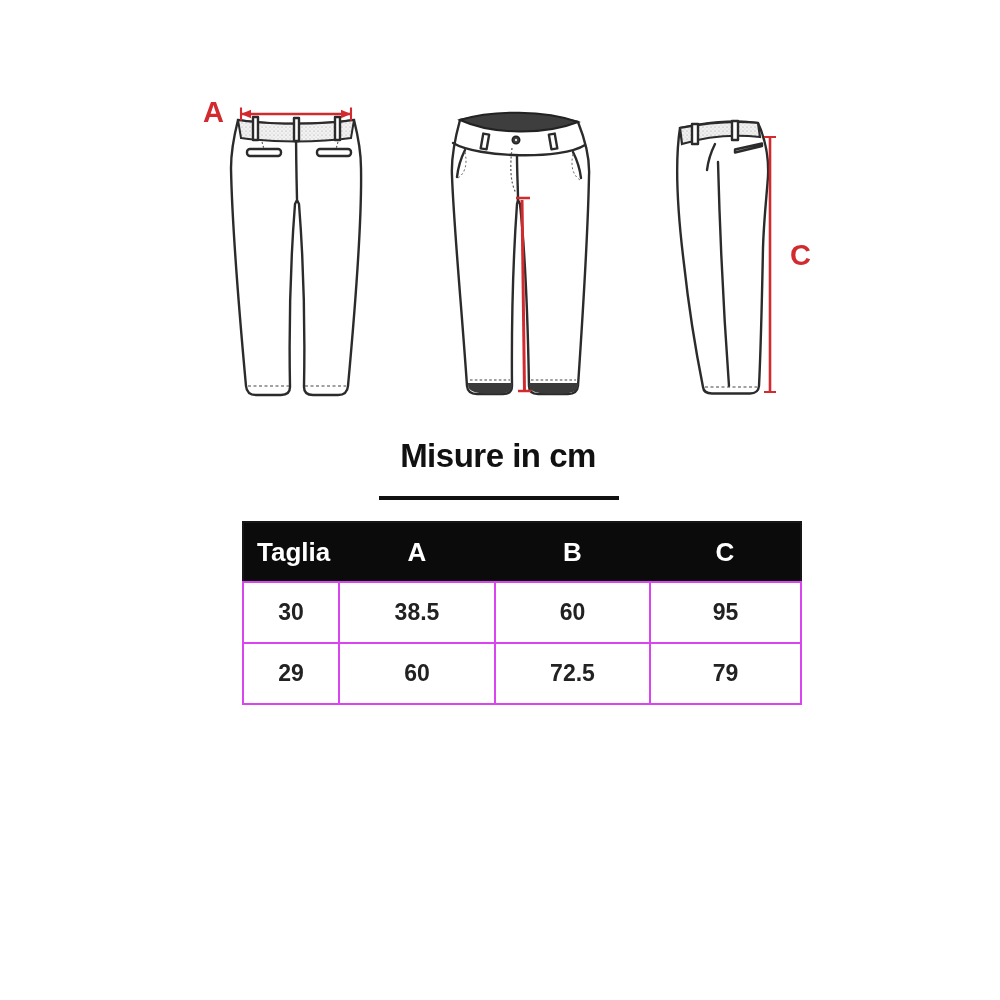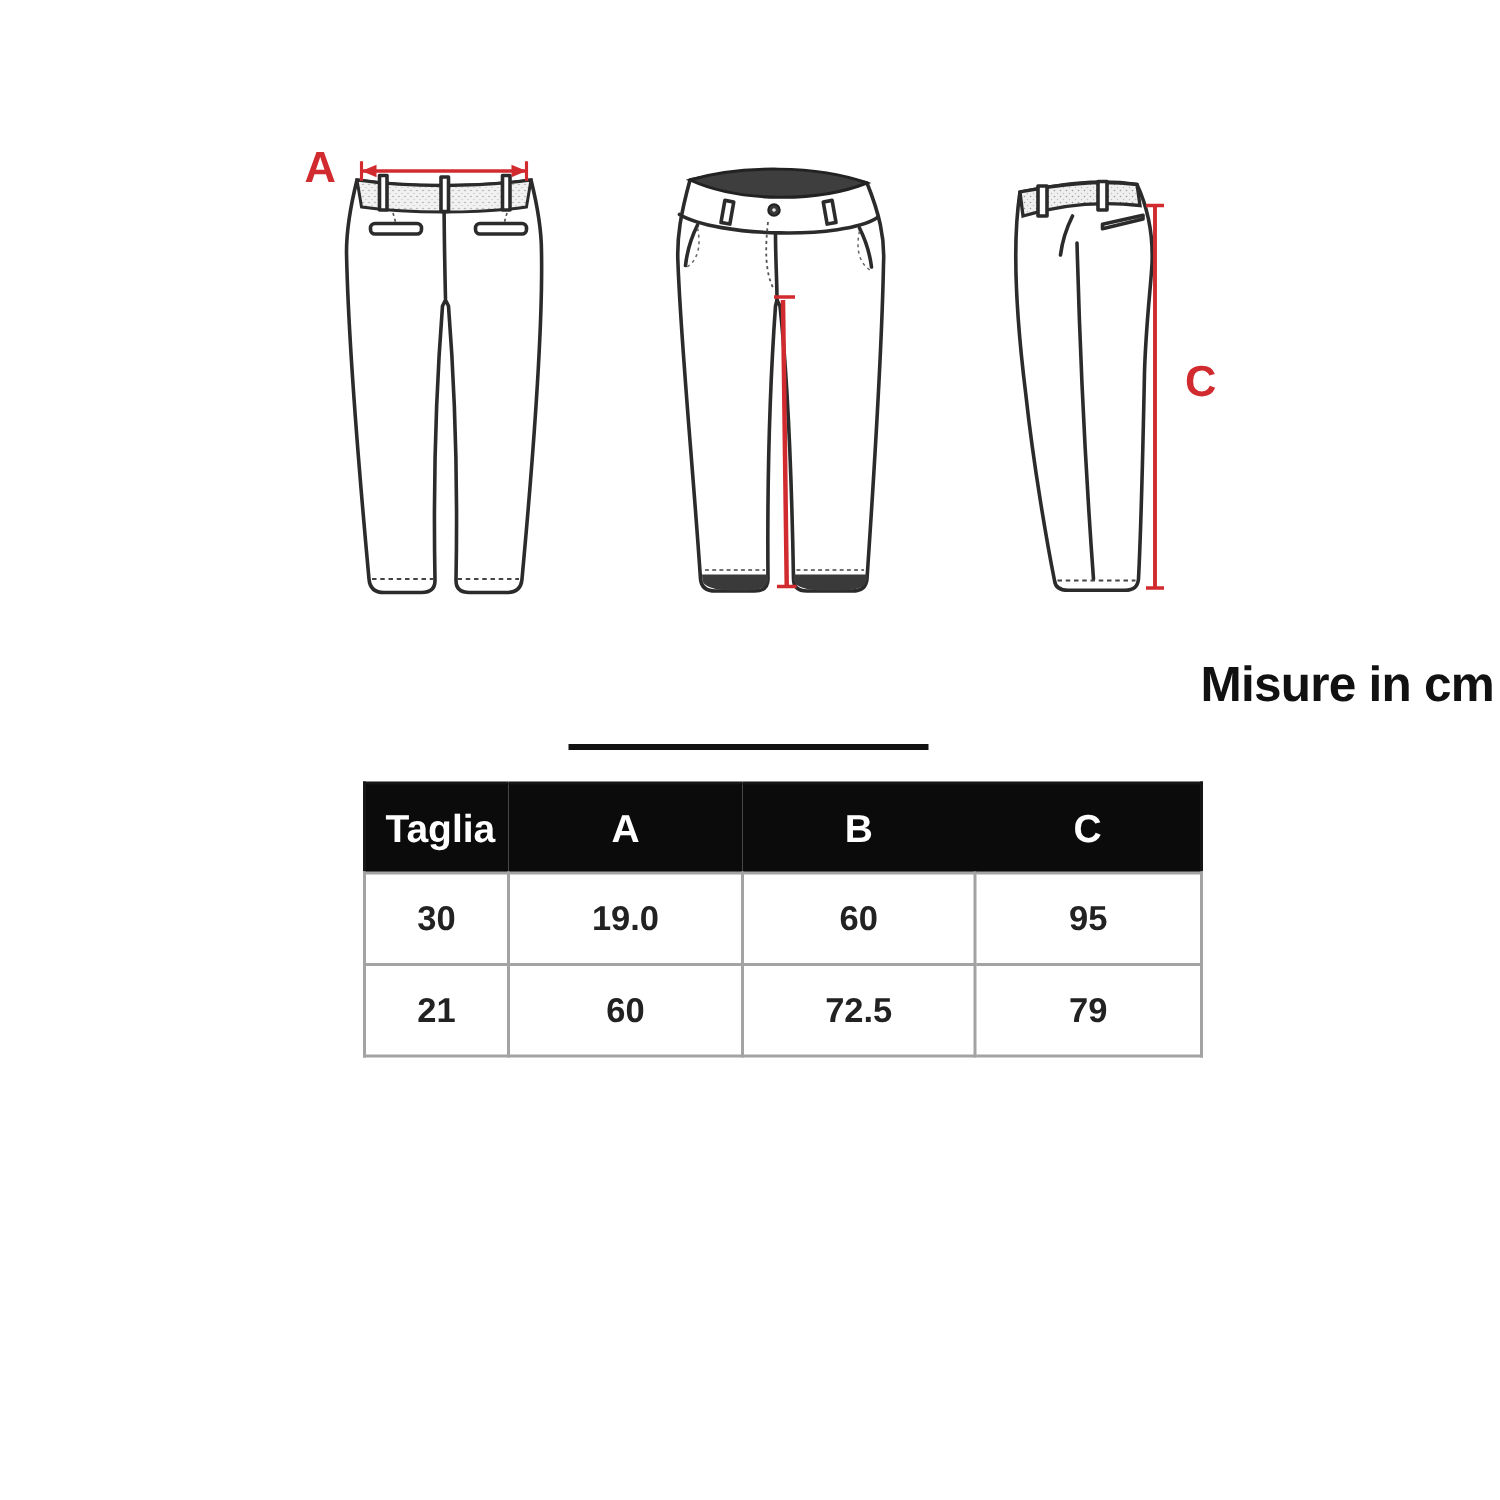--- a/index.html
+++ b/index.html
@@ -6,39 +6,39 @@
   .canvas{
     position:relative;width:1000px;height:1000px;background:#ffffff;
     font-family:"Liberation Sans",sans-serif;overflow:hidden;
   }
   .fig{position:absolute;}
   .measure-label{
     position:absolute;color:#d22b2f;font-weight:bold;font-size:29px;
     line-height:1;letter-spacing:0;
   }
   .page-title{
-    position:absolute;left:0;top:437px;width:996px;text-align:right;
+    position:absolute;left:0;top:437px;width:996px;text-align:center;
     font-size:33px;font-weight:bold;color:#111;letter-spacing:-0.5px;margin:0;
   }
   .title-underline{
     position:absolute;left:379px;top:496px;width:240px;height:4px;background:#111;
   }
   table.size-table{
     position:absolute;left:242px;top:521px;width:558px;
     border-collapse:collapse;table-layout:fixed;
     border:2px solid #161616;
   }
   table.size-table thead tr{background:#0b0b0b;height:60px;}
   table.size-table th{
     color:#ffffff;font-size:26px;font-weight:bold;text-align:center;
     border:none;padding:0;
   }
   table.size-table th.col-size{text-align:left;padding-left:13px;}
   table.size-table td{
-    height:59px;border:2px solid #a3a3a3;text-align:center;
+    height:59px;border:2px solid #d946ef;text-align:center;
     font-size:23px;font-weight:bold;color:#222;background:#fff;padding:0;
   }
   svg .ink{stroke:#2b2b2b;fill:none;stroke-width:2.4;stroke-linecap:round;stroke-linejoin:round;}
   svg .fillwhite{fill:#ffffff;}
   svg .red{stroke:#d22b2f;fill:none;}
 </style>
 </head>
 <body>
 
 <div class="canvas">
@@ -168,26 +168,26 @@
       <tr>
         <th class="col-size">Taglia</th>
         <th>A</th>
         <th>B</th>
         <th>C</th>
       </tr>
     </thead>
     <tbody>
       <tr>
         <td>30</td>
-        <td>19.0</td>
+        <td>38.5</td>
         <td>60</td>
         <td>95</td>
       </tr>
       <tr>
-        <td>21</td>
+        <td>29</td>
         <td>60</td>
         <td>72.5</td>
         <td>79</td>
       </tr>
     </tbody>
   </table>
 
 </div>
 
 </body></html>

